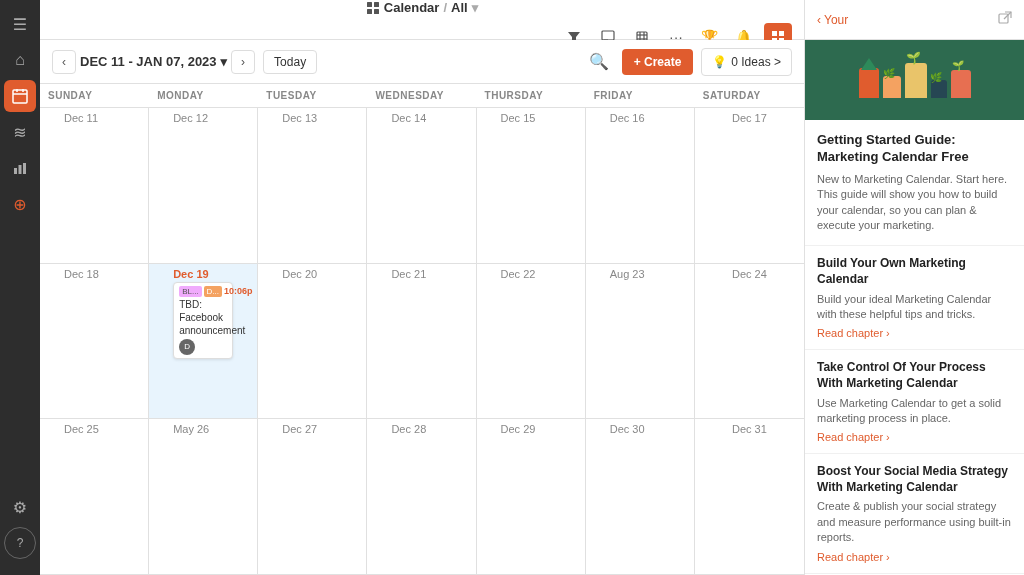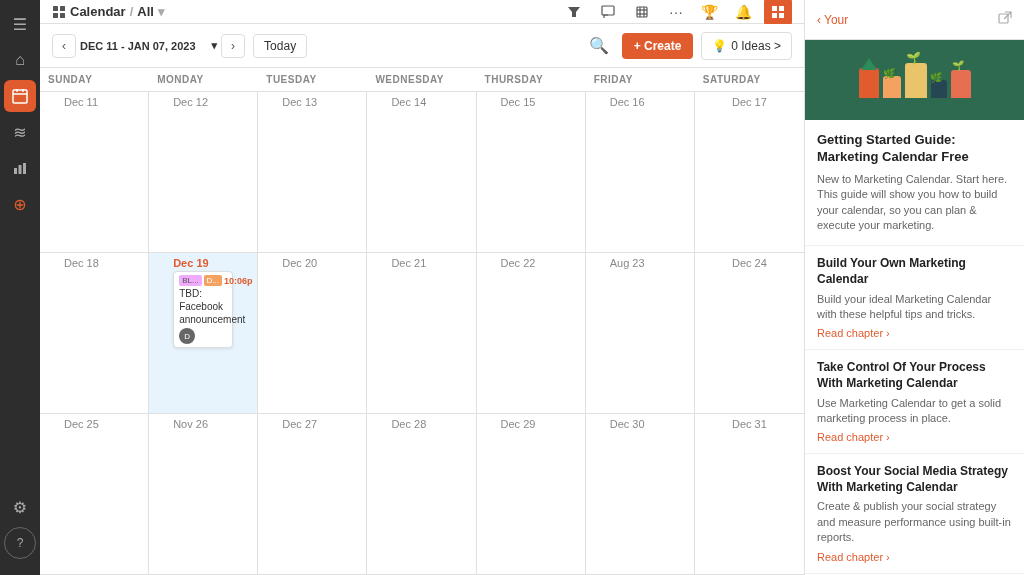--- a/index.html
+++ b/index.html
@@ -25,45 +25,46 @@
       cursor: pointer;
     }
     .sidebar-icon.active { background: #e05c2e; color: #fff; }
     .sidebar-bottom { margin-top: auto; }
 
     
     .main { flex: 1; display: flex; flex-direction: column; overflow: hidden; }
 
     
     .header {
-      height: 24px;
+      height: 40px;
       border-bottom: 1px solid #e0e0e0;
       display: flex;
       align-items: center;
       padding: 0 12px;
       gap: 8px;
       background: #fff;
+      flex-direction: column;
     }
     .header-title { font-size: 13px; font-weight: 600; color: #333; display: flex; align-items: center; gap: 4px; }
     .header-actions { display: flex; align-items: center; gap: 6px; margin-left: auto; }
     .header-icon { width: 28px; height: 28px; display: flex; align-items: center; justify-content: center; border-radius: 4px; color: #555; cursor: pointer; font-size: 14px; }
 
     
     .cal-toolbar {
       height: 44px;
       display: flex;
       align-items: center;
       padding: 0 12px;
       gap: 8px;
       border-bottom: 1px solid #e0e0e0;
       background: #fff;
     }
     .cal-nav { display: flex; align-items: center; gap: 4px; }
     .nav-btn { width: 24px; height: 24px; display: flex; align-items: center; justify-content: center; border-radius: 4px; cursor: pointer; color: #555; border: 1px solid #ddd; font-size: 12px; }
-    .date-range { font-size: 11px; font-weight: 600; color: #333; display: flex; align-items: center; gap: 16px; cursor: pointer; }
+    .date-range { font-size: 13px; font-weight: 600; color: #333; display: flex; align-items: center; gap: 4px; cursor: pointer; }
     .today-btn { padding: 4px 10px; font-size: 12px; border: 1px solid #ddd; border-radius: 4px; cursor: pointer; color: #333; background: #fff; }
     .toolbar-right { display: flex; align-items: center; gap: 8px; margin-left: auto; }
     .search-icon-btn { width: 28px; height: 28px; display: flex; align-items: center; justify-content: center; cursor: pointer; color: #555; }
     .create-btn { background: #e05c2e; color: #fff; border: none; padding: 6px 12px; border-radius: 4px; font-size: 12px; font-weight: 600; cursor: pointer; display: flex; align-items: center; gap: 4px; }
     .ideas-btn { border: 1px solid #ddd; background: #fff; padding: 6px 10px; border-radius: 4px; font-size: 12px; cursor: pointer; display: flex; align-items: center; gap: 4px; color: #333; }
 
     
     .cal-grid { flex: 1; display: flex; flex-direction: column; overflow: hidden; }
     .cal-header-row {
       display: grid;
@@ -312,21 +313,21 @@
           </div>
           <div class="cal-cell">
             <div class="cal-day-num">Dec 24</div>
           </div>
         </div>
         <div class="cal-week">
           <div class="cal-cell">
             <div class="cal-day-num">Dec 25</div>
           </div>
           <div class="cal-cell">
-            <div class="cal-day-num">Nov 26</div>
+            <div class="cal-day-num">May 26</div>
           </div>
           <div class="cal-cell">
             <div class="cal-day-num">Dec 27</div>
           </div>
           <div class="cal-cell">
             <div class="cal-day-num">Dec 28</div>
           </div>
           <div class="cal-cell">
             <div class="cal-day-num">Dec 29</div>
           </div>

